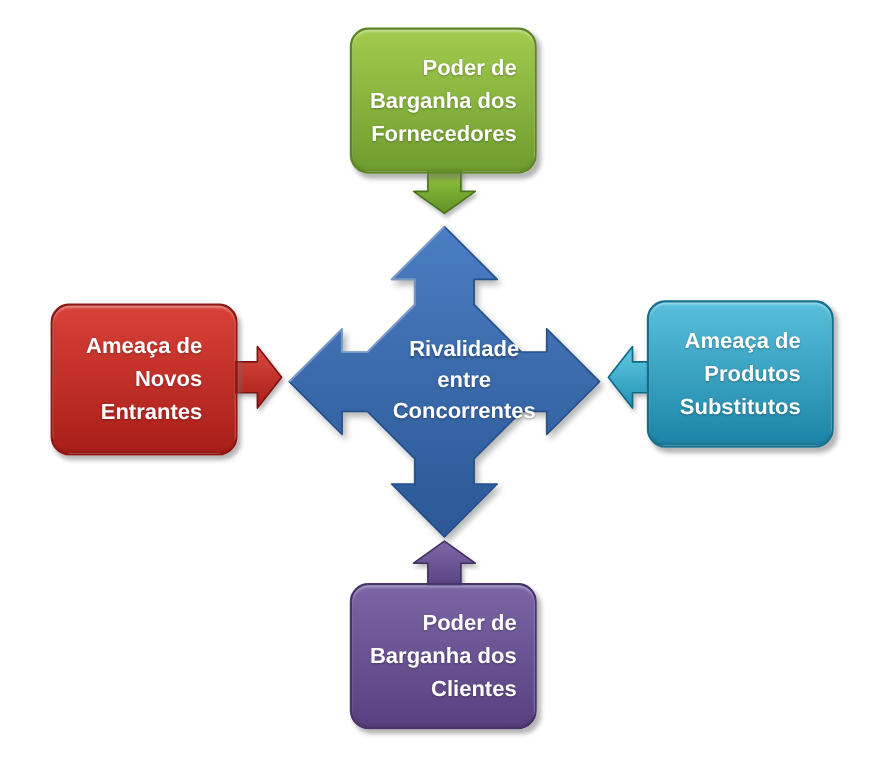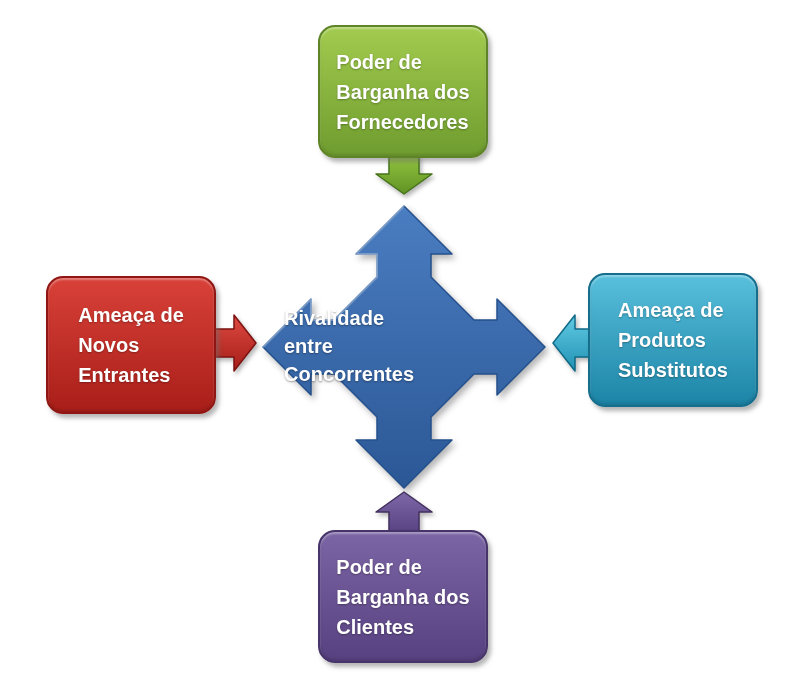--- a/index.html
+++ b/index.html
@@ -28,21 +28,21 @@
     align-items: center;
     justify-content: center;
     z-index: 3;
     box-sizing: border-box;
   }
   .node .label {
     color: #ffffff;
     font-weight: bold;
     font-size: 20px;
     line-height: 30px;
-    text-align: left;
+    text-align: right;
     white-space: pre-line;
     text-shadow: 0 1px 2px rgba(0,0,0,0.3);
   }
   .n-suppliers   { left: 318px; top: 25px;  width: 170px; height: 133px; }
   .n-entrants    { left: 46px;  top: 276px; width: 170px; height: 138px; }
   .n-substitutes { left: 588px; top: 273px; width: 170px; height: 134px; }
   .n-customers   { left: 318px; top: 530px; width: 170px; height: 133px; }
 
   
   .connector {
@@ -57,28 +57,28 @@
 
   
   .cross {
     position: absolute;
     left: 258px; top: 201px;
     z-index: 2;
     filter: drop-shadow(3px 4px 3px rgba(90,90,90,0.45));
   }
   .center-label {
     position: absolute;
-    left: 284px; top: 304px;
+    left: 312px; top: 304px;
     width: 220px;
     z-index: 4;
     color: #ffffff;
     font-weight: bold;
     font-size: 20px;
     line-height: 28px;
-    text-align: left;
+    text-align: center;
     white-space: pre-line;
     text-shadow: 0 1px 2px rgba(0,0,0,0.35);
   }
 </style>
 </head>
 <body>
 
 <div class="canvas">
 
   <svg class="connector a-down" width="60" height="42" viewBox="0 0 60 42">

